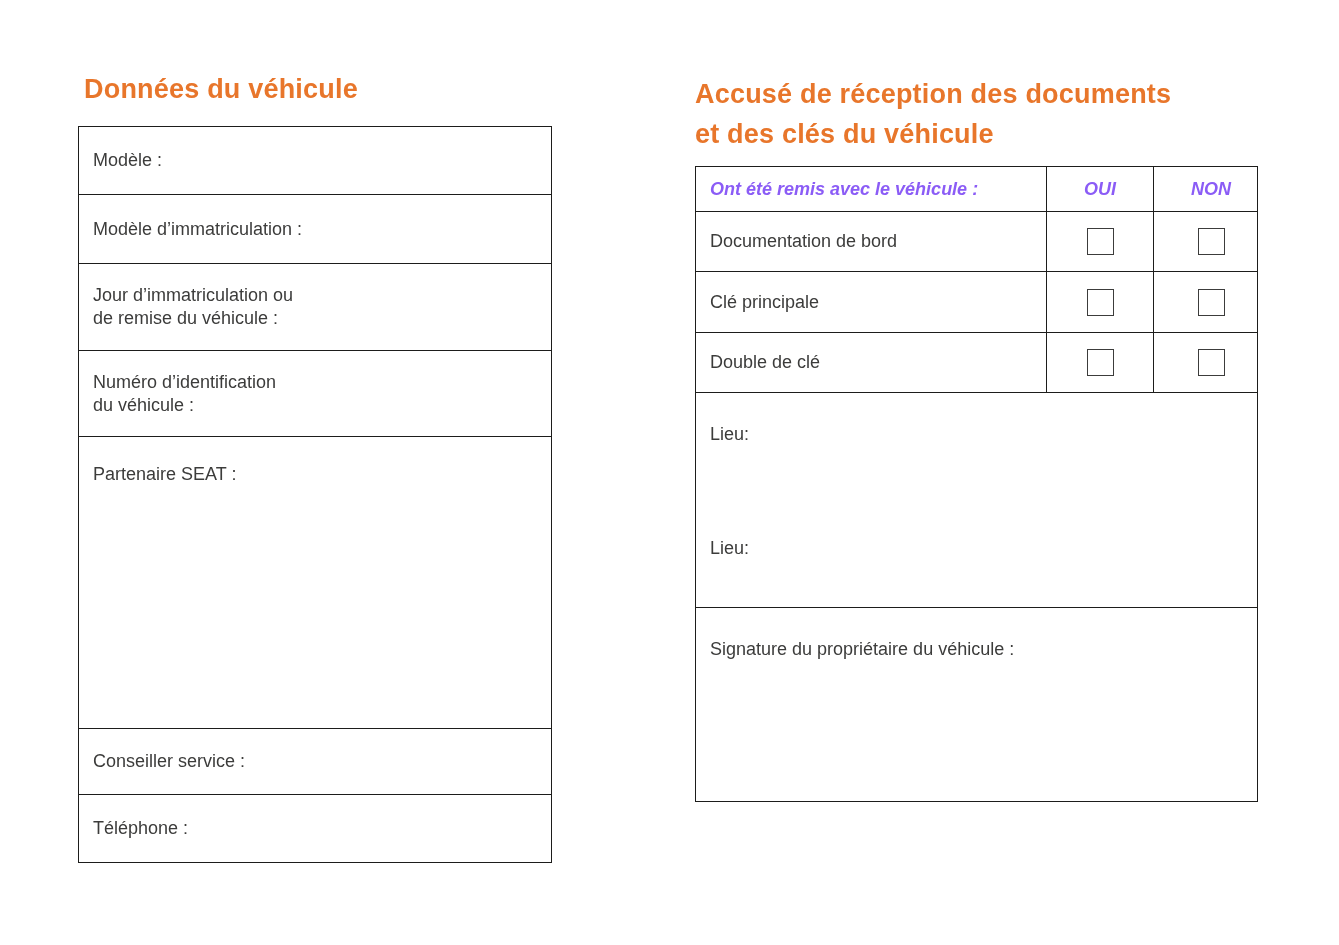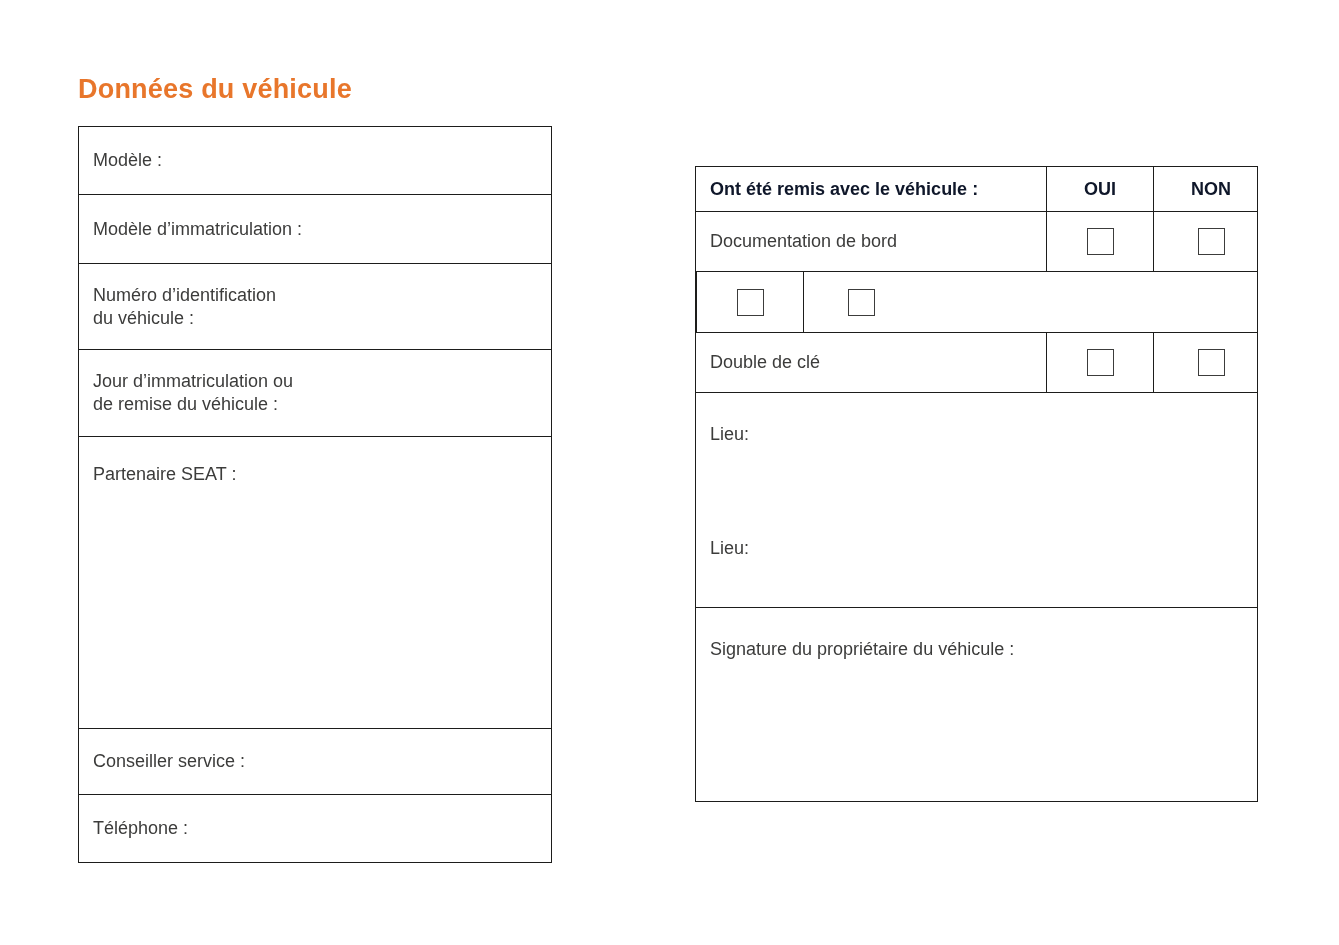--- a/index.html
+++ b/index.html
@@ -14,21 +14,21 @@
   }
   .page { position: relative; width: 1339px; height: 945px; background: #fff; }
 
   .section-title {
     position: absolute;
     font-size: 27px;
     font-weight: bold;
     color: #e8762b;
     letter-spacing: 0.2px;
   }
-  #left-title  { left: 78px;  top: 74px; }
+  #left-title  { left: 84px;  top: 74px; }
   #right-title { left: 695px; top: 74px; line-height: 40px; }
 
   .pre { white-space: pre-line; }
 
   
   .vehicle-table {
     position: absolute;
     left: 78px; top: 126px;
     width: 474px;
     border: 1.5px solid #1d1d1b;
@@ -71,21 +71,21 @@
     padding-right: 10px;
   }
   .r-row .check-col {
     width: 107px;
     border-left: 1.5px solid #1d1d1b;
     display: flex;
     align-items: center;
     justify-content: center;
   }
   .r-row .check-col.last { width: 104px; padding-left: 11px; }
-  .r-row.header { height: 45px; font-weight: bold; color: #0f172a; }
+  .r-row.header { height: 45px; font-weight: bold; color: #8b5cf6; font-style: italic; }
   .r-row.h60 { height: 60px; }
   .r-row.h61 { height: 61px; }
   .r-row.h68 { height: 68px; }
   .checkbox {
     width: 27px; height: 27px;
     border: 1.5px solid #3c3c3b;
     background: #fff;
   }
   .wide-cell {
     position: relative;
@@ -105,39 +105,43 @@
 
   <h2 class="section-title" id="left-title">Données du véhicule</h2>
 
   <div class="vehicle-table">
     <div class="v-row h69">
       <span class="pre">Modèle :</span>
     </div>
     <div class="v-row h70">
       <span class="pre">Modèle d’immatriculation :</span>
     </div>
+    <div class="v-row h88">
+      <span class="pre">Jour d’immatriculation ou
+de remise du véhicule :</span>
+    </div>
     <div class="v-row h87">
       <span class="pre">Numéro d’identification
 du véhicule :</span>
     </div>
-    <div class="v-row h88">
-      <span class="pre">Jour d’immatriculation ou
-de remise du véhicule :</span>
-    </div>
     <div class="v-row tall">
       <span class="pre">Partenaire SEAT :</span>
     </div>
     <div class="v-row h67">
       <span class="pre">Conseiller service :</span>
     </div>
     <div class="v-row h68">
       <span class="pre">Téléphone :</span>
     </div>
   </div>
 
+  <h2 class="section-title" id="right-title">
+    <div>Accusé de réception des documents</div>
+    <div>et des clés du véhicule</div>
+  </h2>
 
   <div class="receipt-table">
 
     <div class="r-row header">
       <div class="label-cell">
         <span>Ont été remis avec le véhicule :</span>
       </div>
       <div class="check-col">
         <span>OUI</span>
       </div>
@@ -152,20 +156,23 @@
       </div>
       <div class="check-col">
         <span class="checkbox"></span>
       </div>
       <div class="check-col last">
         <span class="checkbox"></span>
       </div>
     </div>
 
     <div class="r-row h61">
+      <div class="label-cell">
+        <span class="pre">Clé principale</span>
+      </div>
       <div class="check-col">
         <span class="checkbox"></span>
       </div>
       <div class="check-col last">
         <span class="checkbox"></span>
       </div>
     </div>
 
     <div class="r-row h60">
       <div class="label-cell">

